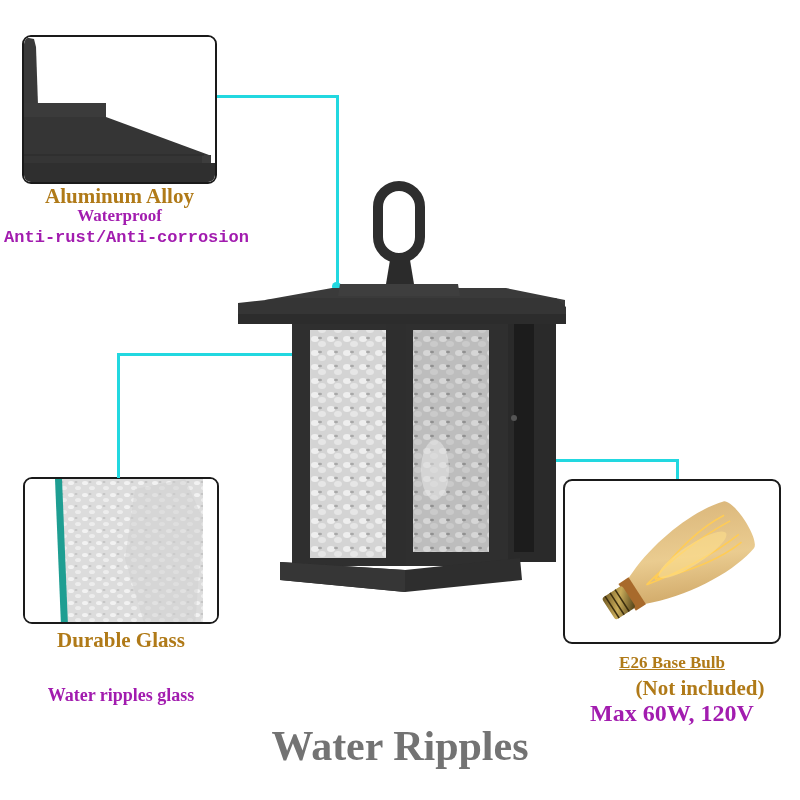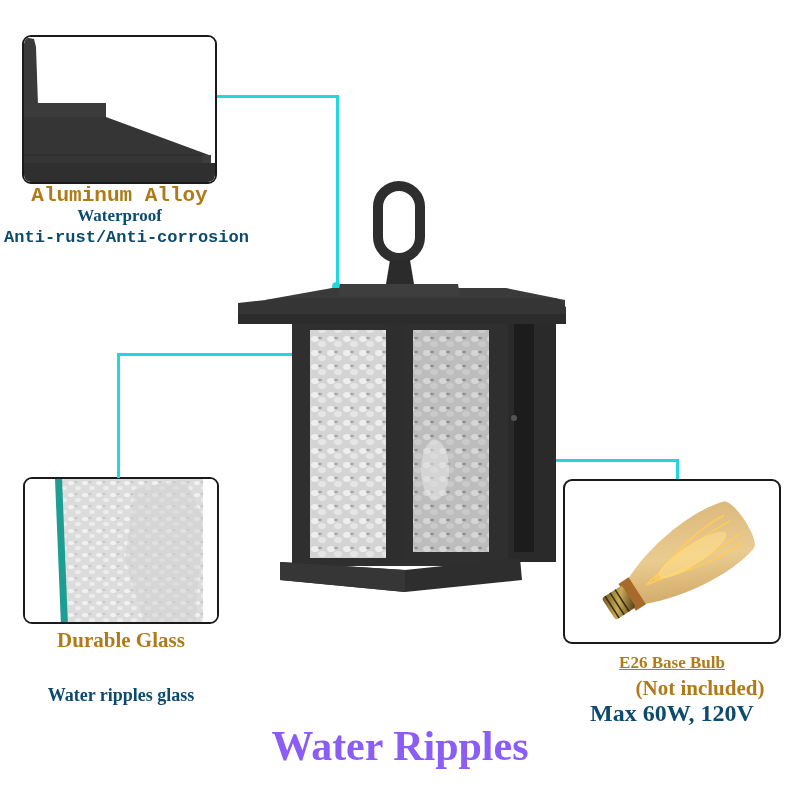--- a/index.html
+++ b/index.html
@@ -1,21 +1,21 @@
 <!DOCTYPE html>
 <html><head>
 <meta charset="utf-8">
 <style>
   html, body { margin: 0; padding: 0; background: #ffffff; }
   body { width: 800px; height: 800px; position: relative; overflow: hidden; font-family: "Liberation Serif", "DejaVu Serif", serif; }
   .abs { position: absolute; }
   .callout-box { position: absolute; border: 2px solid #1a1a1a; border-radius: 9px; overflow: hidden; background: #fff; box-sizing: border-box; }
   .txt { position: absolute; text-align: center; font-weight: bold; white-space: nowrap; }
   .gold { color: #b07a18; }
-  .black { color: #0c4a6e; }
+  .black { color: #a21caf; }
   .line { position: absolute; background: #22d8e0; }
   .dot { position: absolute; width: 9px; height: 9px; border-radius: 50%; background: #22d8e0; }
 </style>
 </head>
 <body>
 
 <div class="callout-box" style="left:22px; top:35px; width:195px; height:149px;">
   <svg width="195" height="149" viewBox="0 0 195 149" style="display:block">
     <rect x="0" y="0" width="195" height="149" fill="#ffffff"></rect>
 
@@ -23,21 +23,21 @@
 
     <rect x="0" y="66" width="82" height="14" fill="#3b3b3b"></rect>
 
     <polygon points="0,80 82,80 185,118 185,128 0,128" fill="#353535"></polygon>
     <rect x="178" y="118" width="9" height="10" fill="#3d3d3d"></rect>
 
     <rect x="0" y="126" width="195" height="23" fill="#2f2f2f"></rect>
     <line x1="0" y1="118" x2="180" y2="118" stroke="#2a2a2a" stroke-width="1"></line>
   </svg>
 </div>
-<div class="txt gold" style="left:22px; top:184px; width:195px; font-size:21px;font-family:Liberation Mono, monospace;">Aluminum Alloy</div>
+<div class="txt gold" style="left:22px; top:184px; width:195px; font-size:21px;">Aluminum Alloy</div>
 <div class="txt black" style="left:22px; top:206px; width:195px; font-size:17px;">Waterproof</div>
 <div class="txt black" style="left:4px; top:228px; width:245px; font-size:17px;font-family:Liberation Mono, monospace;">Anti-rust/Anti-corrosion</div>
 
 <div class="line" style="left:217px; top:95px; width:122px; height:3px;"></div>
 <div class="line" style="left:336px; top:95px; width:3px; height:192px;"></div>
 <div class="dot" style="left:332px; top:282px;"></div>
 
 <div class="callout-box" style="left:23px; top:477px; width:196px; height:147px;">
   <svg width="196" height="147" viewBox="0 0 196 147" style="display:block">
     <defs>
@@ -129,13 +129,13 @@
 
   <rect x="156" y="144" width="20" height="242" fill="#2e2e2e"></rect>
 
   <rect x="183" y="150" width="76" height="222" fill="url(#ripple3)"></rect>
   <ellipse cx="205" cy="290" rx="14" ry="30" fill="#e8e8e8" opacity="0.55"></ellipse>
 
   <polygon points="50,382 175,390 290,378 292,400 175,412 50,400" fill="#2e2e2e"></polygon>
   <polygon points="50,382 175,390 175,412 50,400" fill="#363636"></polygon>
 </svg>
 
-<div class="txt" style="left:0; top:722px; width:800px; font-size:42px; color:#8b5cf6;">Water Ripples</div>
+<div class="txt" style="left:0; top:722px; width:800px; font-size:42px; color:#737373;">Water Ripples</div>
 
 </body></html>

